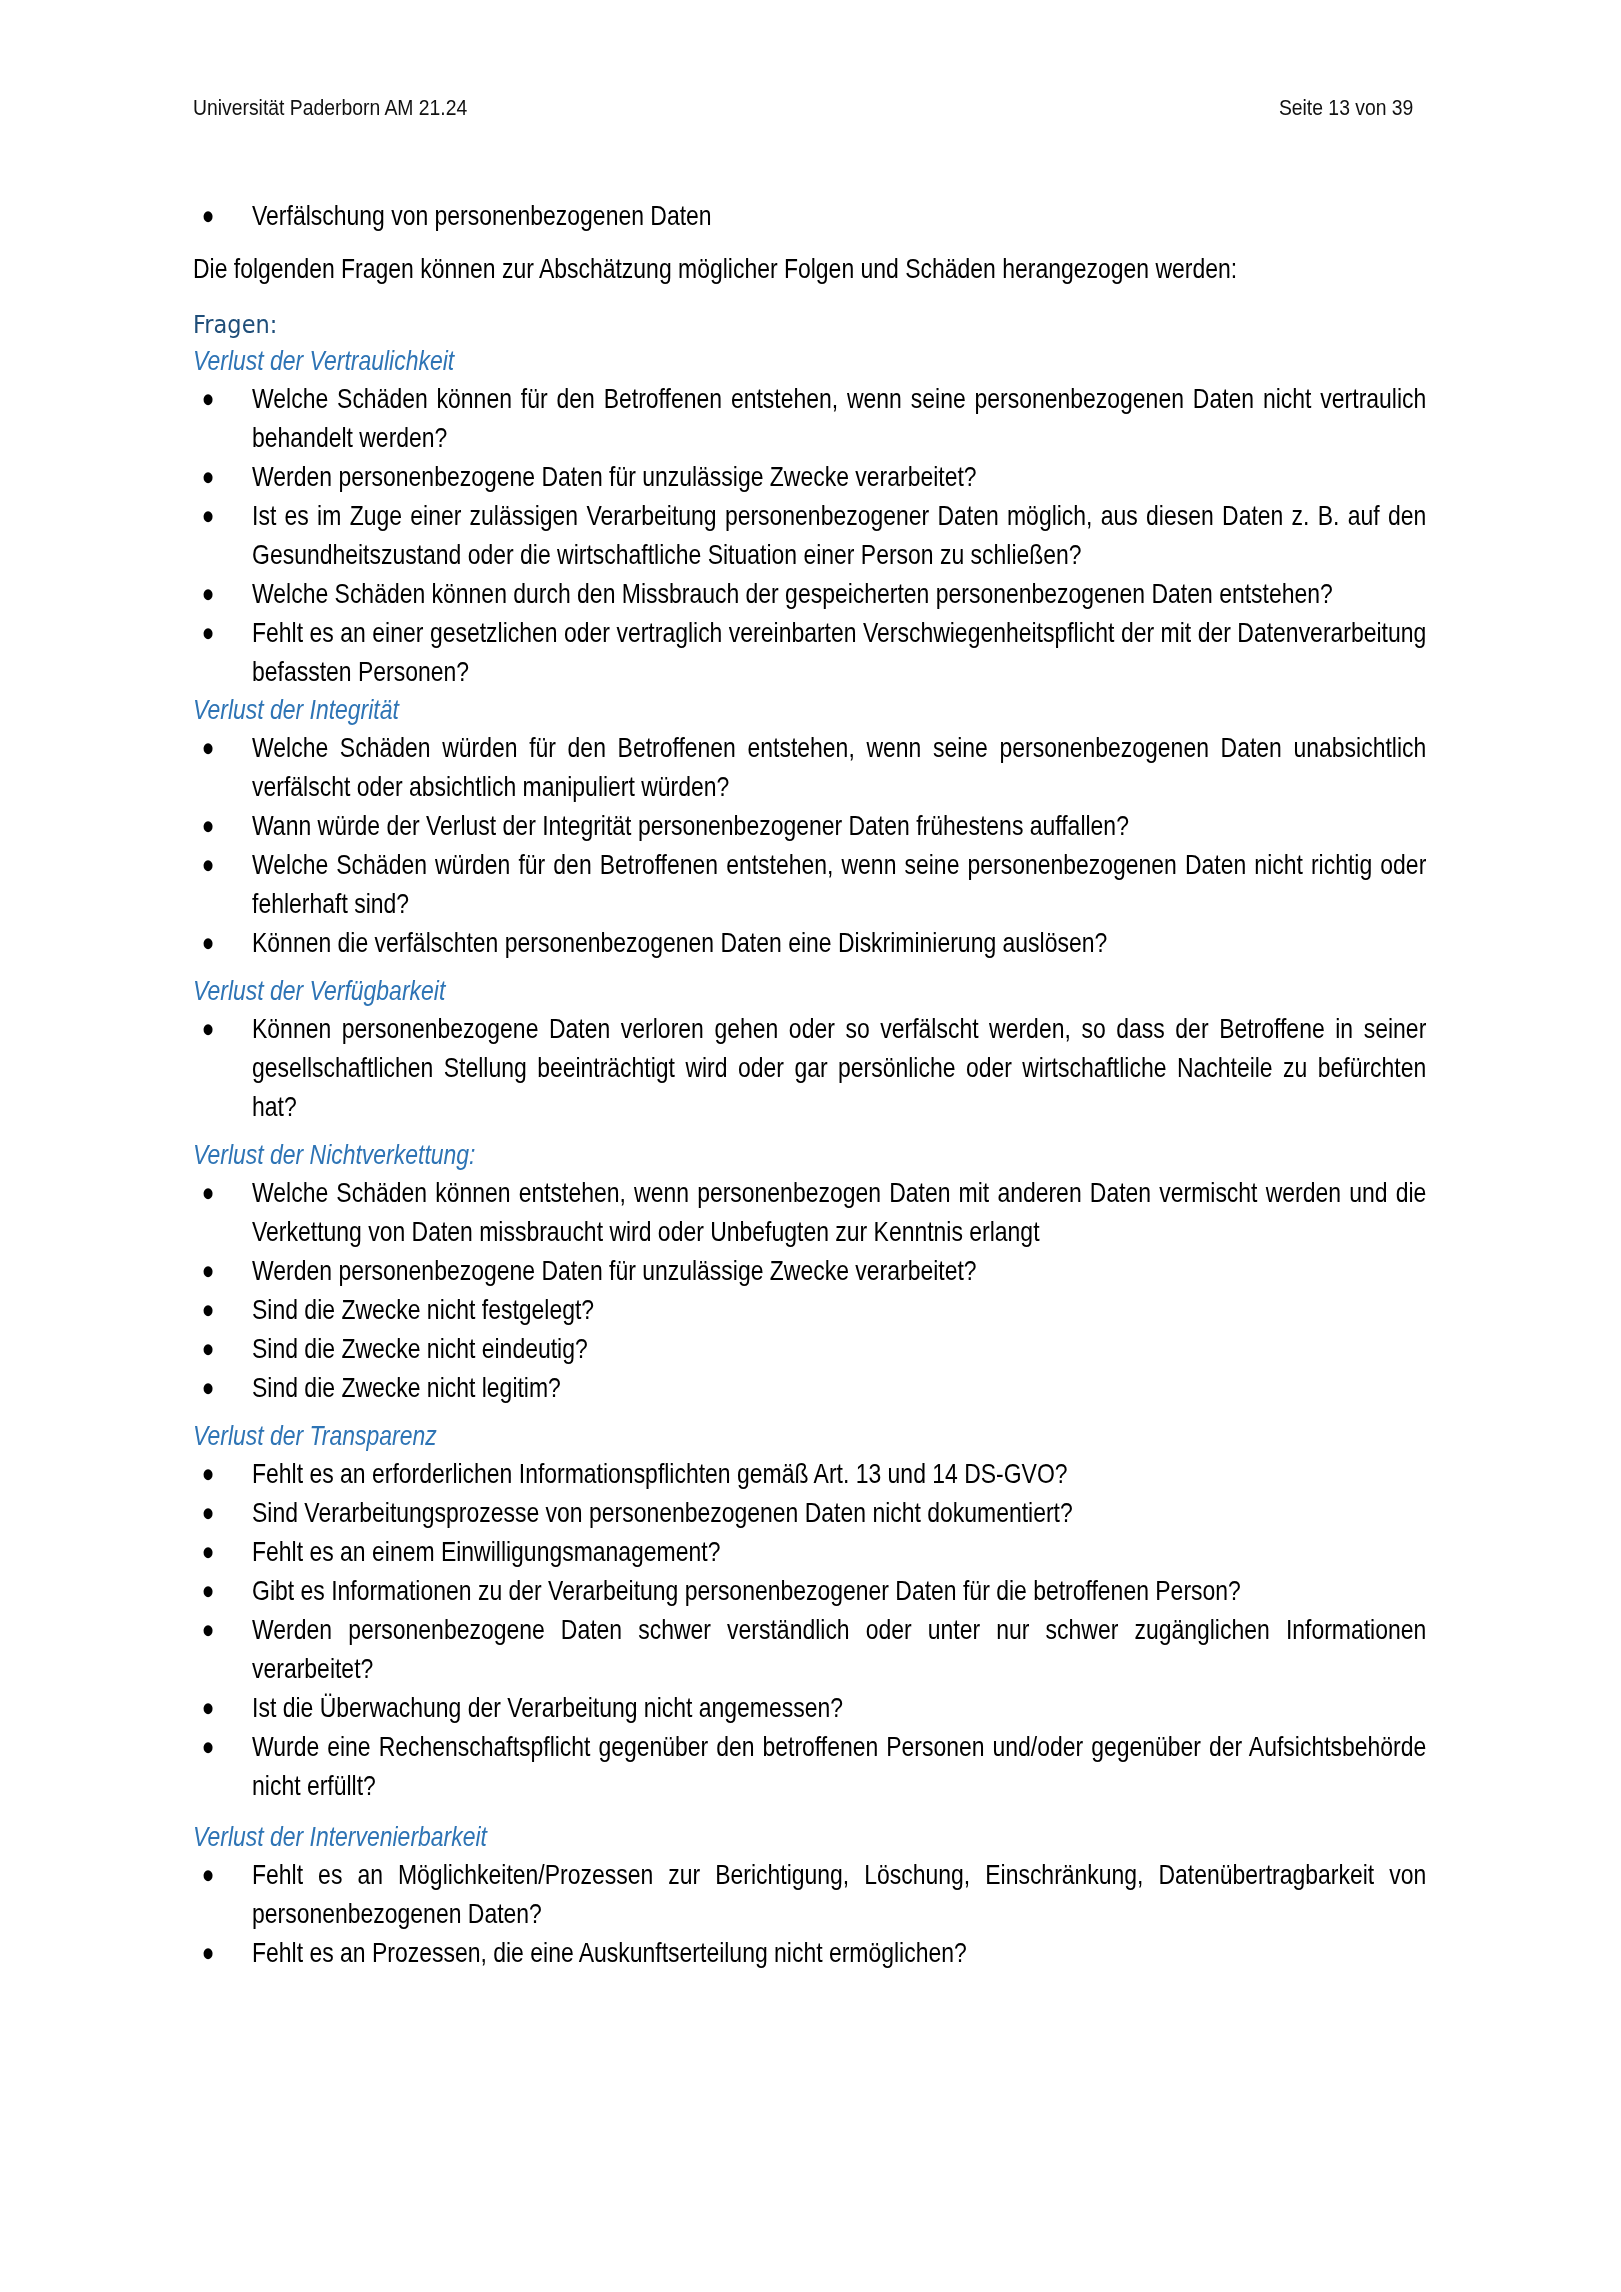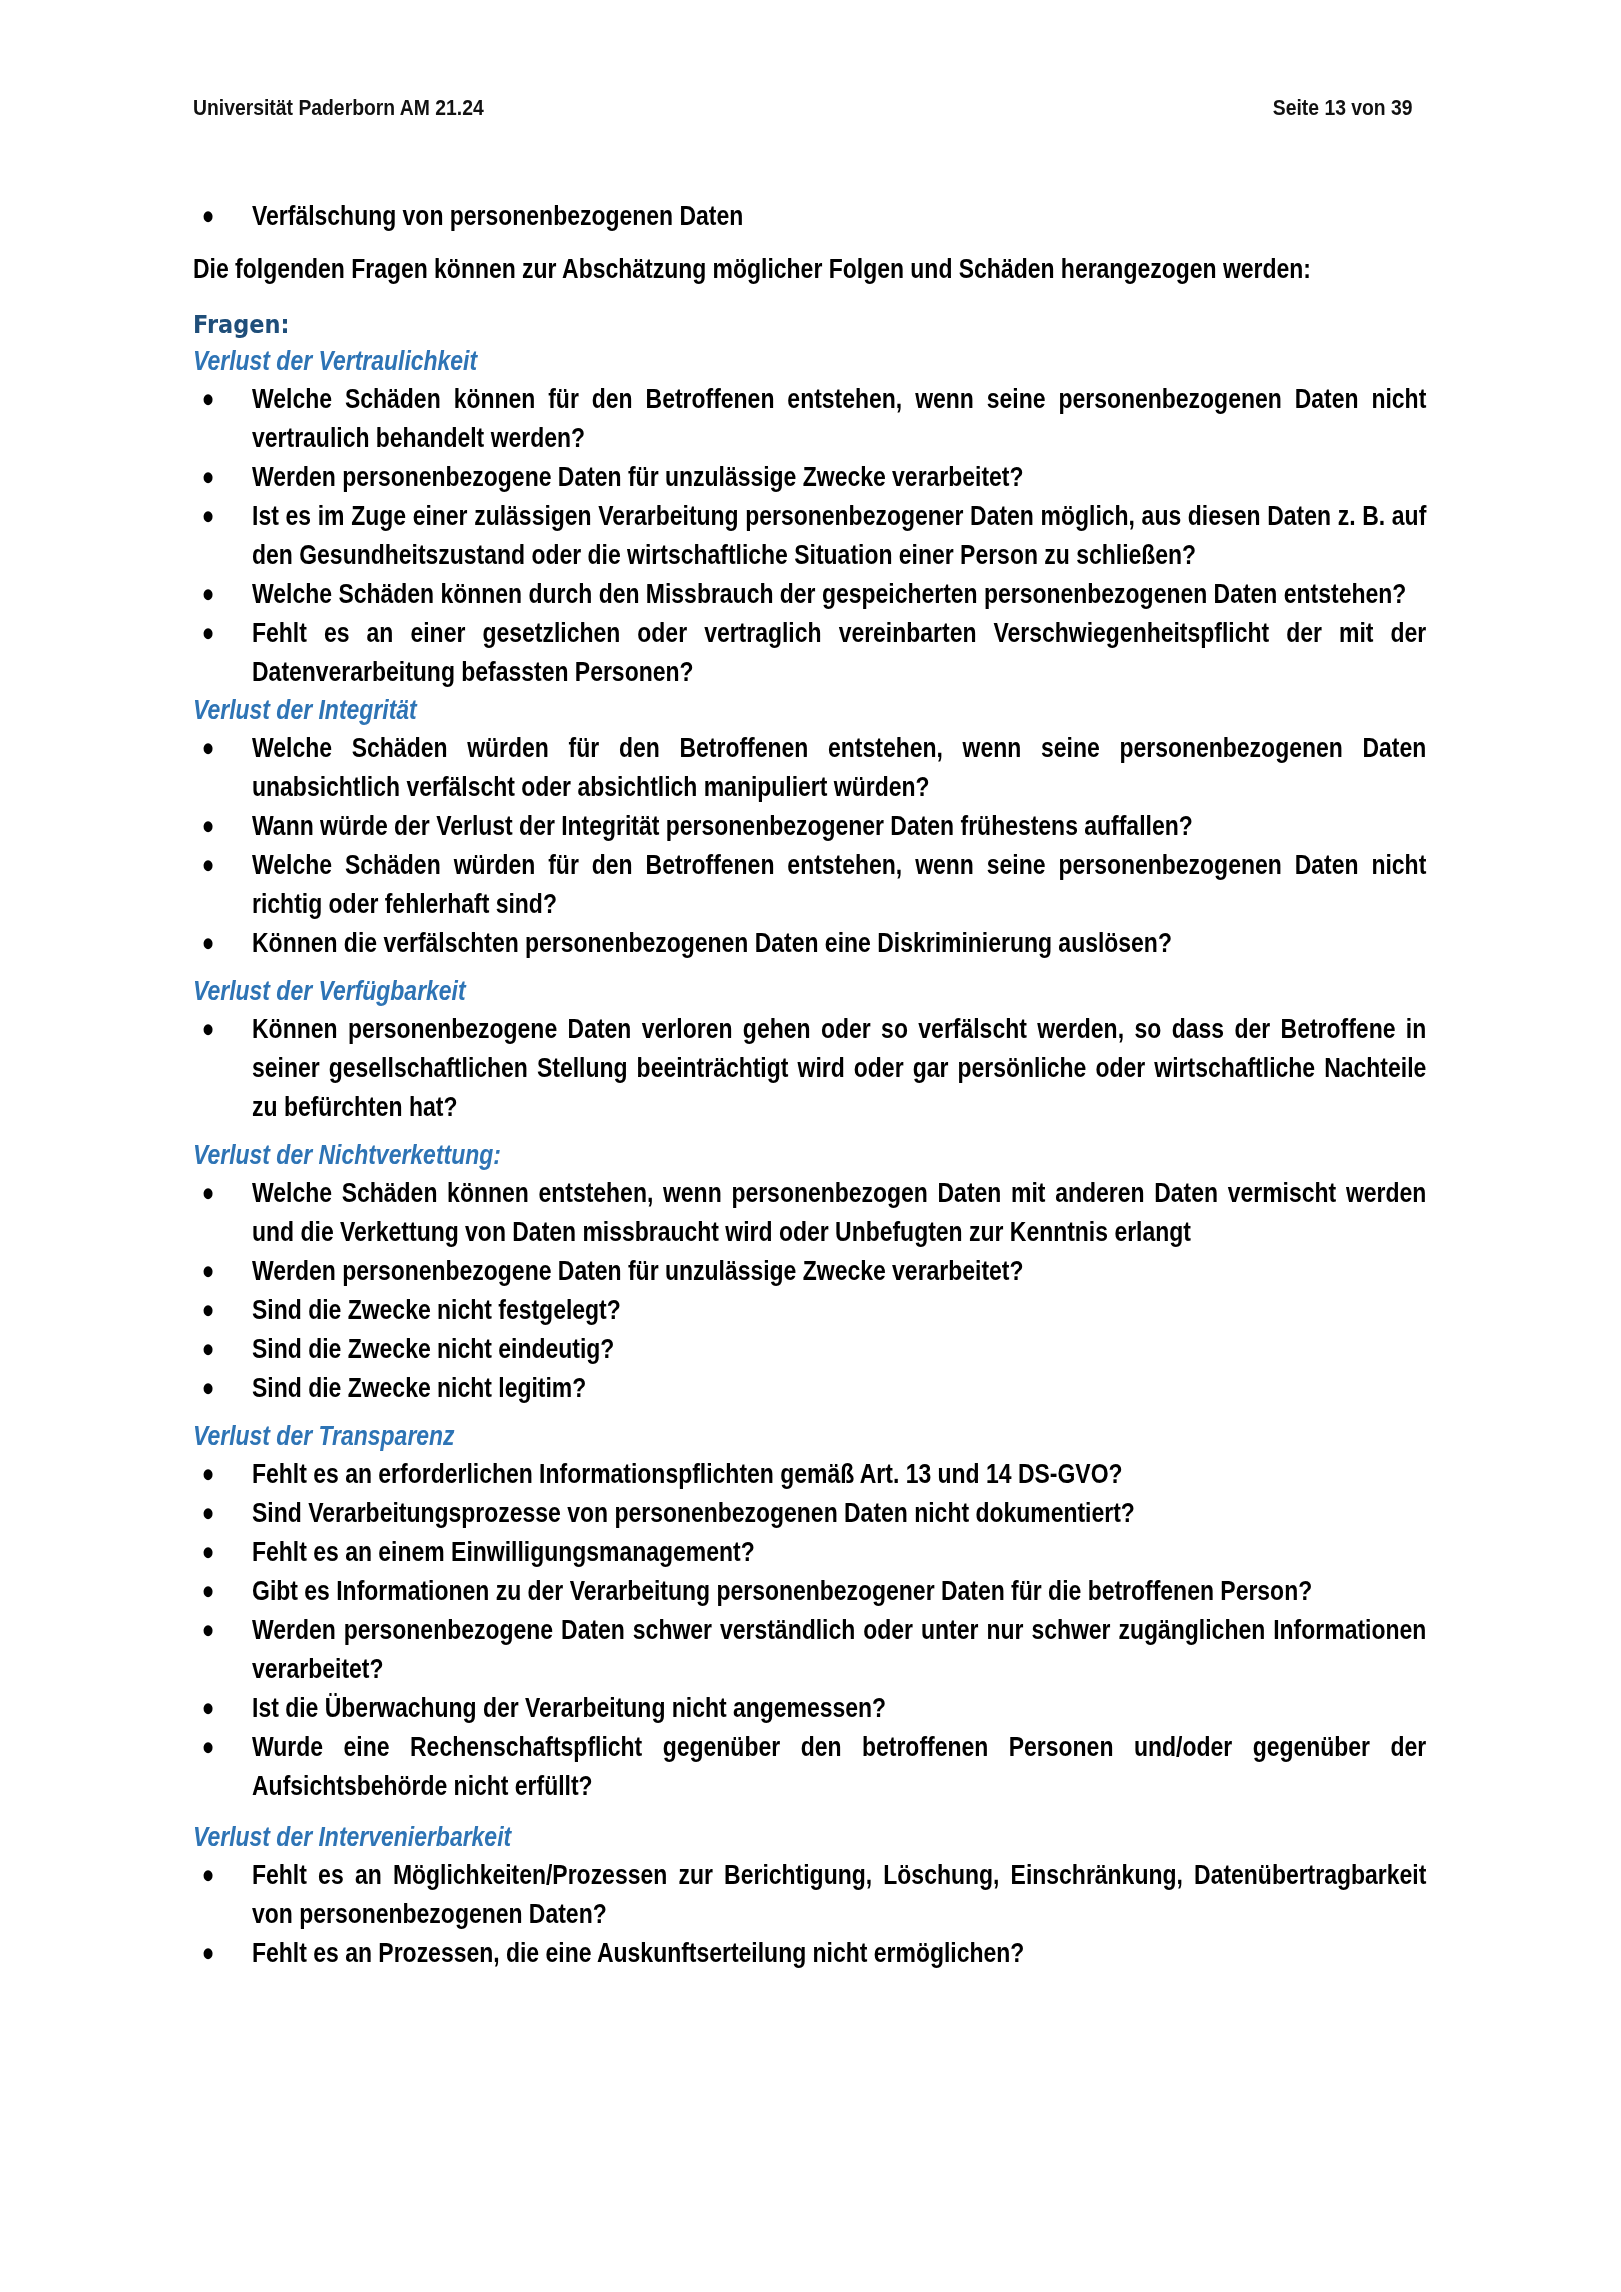--- a/index.html
+++ b/index.html
@@ -1,17 +1,17 @@
 <!DOCTYPE html>
 <html><head>
 <meta charset="utf-8">
 <style>
   html, body { margin: 0; padding: 0; background: #ffffff; }
   body { width: 1621px; height: 2293px; position: relative; overflow: hidden; }
-  .page { position: absolute; left: 0; top: 0; width: 1621px; height: 2293px; background: #fff; font-weight: bold; }
+  .page { position: absolute; left: 0; top: 0; width: 1621px; height: 2293px; background: #fff; }
   .header { position: absolute; top: 95px; left: 193px; width: 1220px; height: 31px;
     font-family: "Liberation Sans", sans-serif; font-size: 22.5px; color: #111; }
   .header .left { position: absolute; left: 0; top: 0; transform: scaleX(0.86); transform-origin: left top; white-space: nowrap; }
   .header .right { position: absolute; right: 0; top: 0; transform: scaleX(0.86); transform-origin: right top; white-space: nowrap; }
 
   .content-wrap { position: absolute; left: 193px; top: 196px; width: 1233px; }
   .content { width: 1504px; transform: scaleX(0.82); transform-origin: left top;
     font-family: "Liberation Sans", sans-serif; font-size: 28px; line-height: 39px; color: #000; }
 
   ul.bl { list-style: none; margin: 0; padding: 0; }

